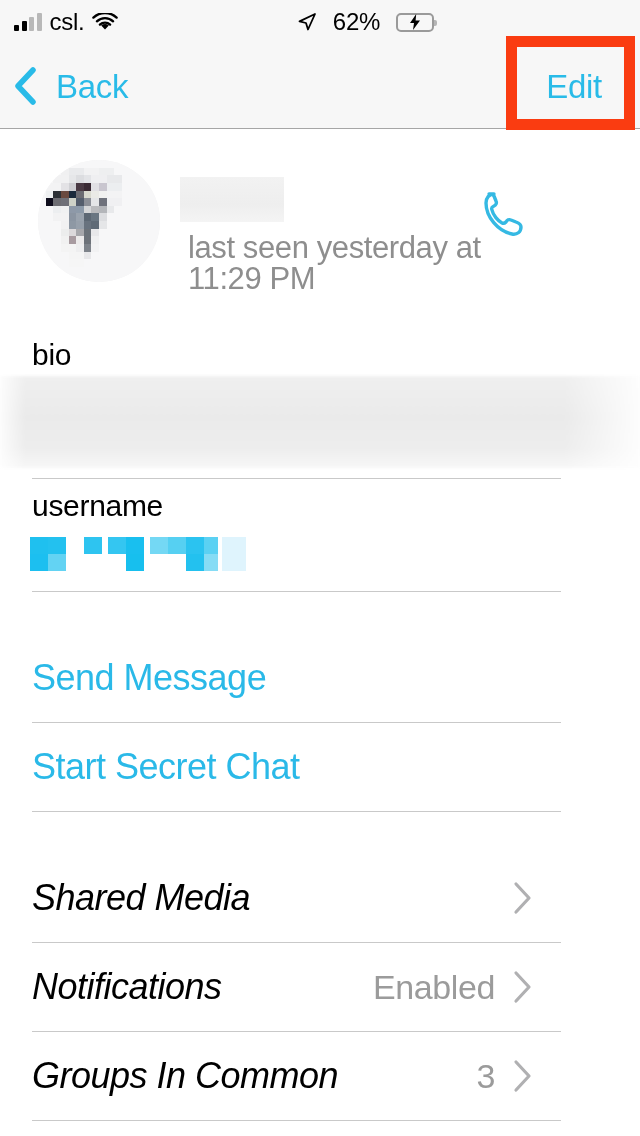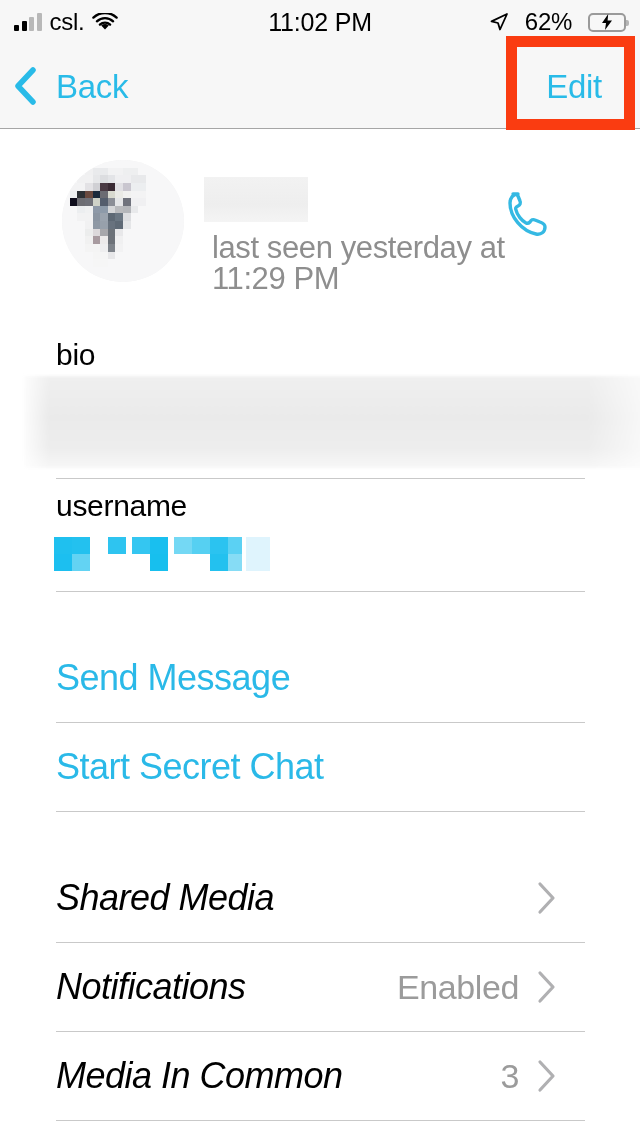--- a/index.html
+++ b/index.html
@@ -180,21 +180,20 @@
     pointer-events: none;
     z-index: 30;
   }
 
   
   .content {
     position: absolute;
     top: 130px; left: 0;
     width: 561px;
     background: #fff;
-    padding-left: 24px;
   }
 
   
   .profile {
     position: relative;
     height: 196px;
   }
   .avatar {
     position: absolute;
     left: 38px;
@@ -343,21 +342,20 @@
     <span>
       <svg class="wifi-icon" viewBox="0 0 26 19">
         <path d="M13 16.6 L9.2 12.4 a5.6 5.6 0 0 1 7.6 0 Z" fill="#000"></path>
         <path d="M4.9 8.3 a11.8 11.8 0 0 1 16.2 0" stroke="#000" stroke-width="2.4" fill="none" stroke-linecap="round"></path>
         <path d="M1.4 4.6 a17 17 0 0 1 23.2 0" stroke="#000" stroke-width="2.4" fill="none" stroke-linecap="round"></path>
         <path d="M7.9 11.6 a7.5 7.5 0 0 1 10.2 0" stroke="#000" stroke-width="2.4" fill="none" stroke-linecap="round"></path>
       </svg>
     </span>
   </div>
 
-  <div class="sb-center">11:02 PM</div>
 
   <div class="sb-right">
     <span>
       <svg class="loc-icon" viewBox="0 0 20 20">
         <path d="M18 2 L2.5 9.4 L9 11 L11 17.5 Z" fill="none" stroke="#000" stroke-width="1.8" stroke-linejoin="round"></path>
       </svg>
     </span>
     <span class="batt-pct">62%</span>
     <span class="battery">
       <span class="fill"></span>
@@ -531,21 +529,21 @@
   <div class="list-row">
     <span class="label">Notifications</span>
     <span class="value">Enabled</span>
     <svg class="chev-right" viewBox="0 0 20 34">
       <path d="M3 3 L16 17 L3 31" fill="none" stroke="#b0b0b2" stroke-width="3.2" stroke-linecap="round" stroke-linejoin="round"></path>
     </svg>
   </div>
   <div class="divider"></div>
 
   <div class="list-row">
-    <span class="label">Media In Common</span>
+    <span class="label">Groups In Common</span>
     <span class="value">3</span>
     <svg class="chev-right" viewBox="0 0 20 34">
       <path d="M3 3 L16 17 L3 31" fill="none" stroke="#b0b0b2" stroke-width="3.2" stroke-linecap="round" stroke-linejoin="round"></path>
     </svg>
   </div>
   <div class="divider"></div>
 
 </div>
 
 </body></html>

